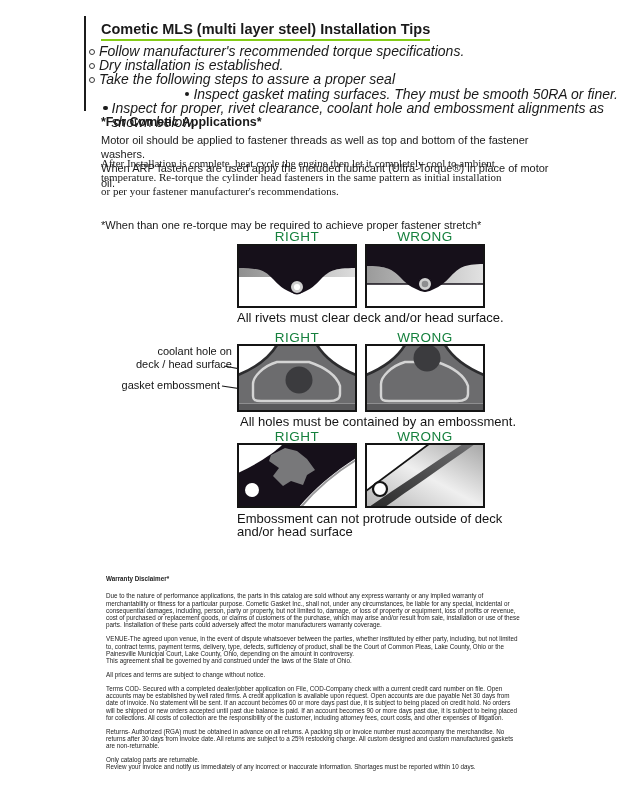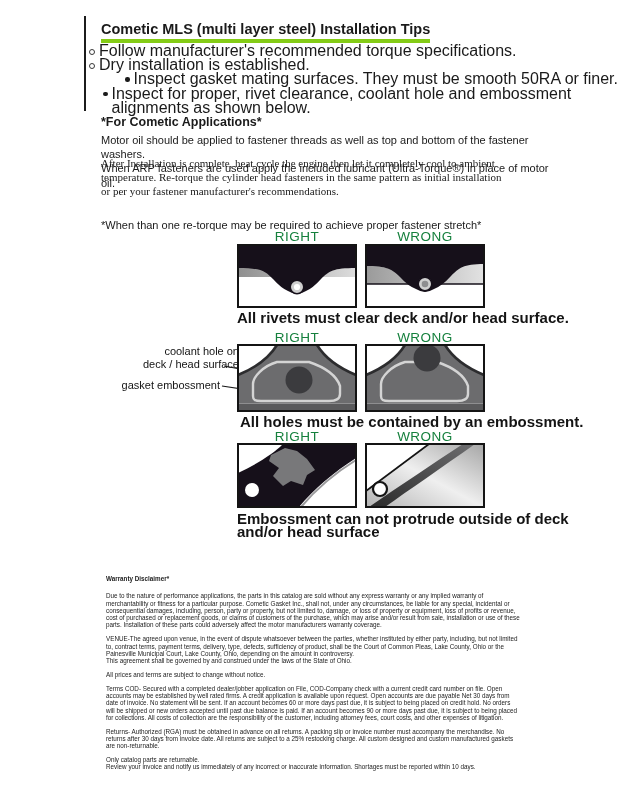--- a/index.html
+++ b/index.html
@@ -9,45 +9,45 @@
     font-family:"Liberation Sans", sans-serif;
     overflow:hidden;
   }
   .preline { white-space:pre-line; }
 
   .vrule { position:absolute; left:84px; top:16px; width:1.5px; height:95px; background:#1c1c1c; }
 
   .title {
     position:absolute; left:101px; top:21px;
     font-size:14.5px; font-weight:bold;
-    border-bottom:4px solid #84cc16; padding-bottom:2px;
-  }
-
-  .bullets { position:absolute; left:89px; top:44px; font-size:16px; }
+    border-bottom:2px solid #84cc16; padding-bottom:2px;
+  }
+
+  .bullets { position:absolute; left:89px; top:44px; font-size:14px;font-style:italic; }
   .brow { display:flex; align-items:flex-start; line-height:14.2px; }
   .brow .odot {
     width:4px; height:4px; border:1px solid #3a3a3a; border-radius:50%;
     margin:5px 4px 0 0; flex:0 0 auto;
   }
   .brow.sub { margin-left:14px;justify-content:flex-end; }
   .brow .fdot {
     width:4.5px; height:4.5px; background:#1a1a1a; border-radius:50%;
     margin:5px 4px 0 0; flex:0 0 auto;
   }
 
   .diesel-heading { position:absolute; left:101px; top:115px; font-size:12.5px; font-weight:bold; }
   .para { position:absolute; left:101px; width:462px; font-size:11px; line-height:14.2px; }
   .p1 { top:133px; } .p2 { top:156px;font-family:Liberation Serif, serif; } .p3 { top:218px; }
 
   .dlabel {
     position:absolute; width:120px; text-align:center;
     font-size:13.5px; color:#15803d; letter-spacing:0.5px;
   }
   .panel { position:absolute; display:block; }
-  .caption { position:absolute; font-size:15px; line-height:13px; color:#141414;font-weight:bold; }
+  .caption { position:absolute; font-size:13px; line-height:13px; color:#141414; }
 
   .side-label { position:absolute; text-align:right; font-size:11px; line-height:12.5px; color:#141414; }
   .leader-svg { position:absolute; left:216px; top:344px; }
 
   .legal { position:absolute; left:106px; top:575px; width:414px; font-size:6.3px; line-height:7.3px; color:#222; }
   .legal .lh { font-weight:bold; margin:0 0 10px 0; }
   .legal p { margin:0 0 6.5px 0; }
 
   .pagenum { position:absolute; left:386px; top:759px; font-size:14px; color:#1b1b1b;margin-top:38px; }
 </style>
@@ -58,20 +58,24 @@
 <div class="title">Cometic MLS (multi layer steel) Installation Tips</div>
 
 <div class="bullets">
   <div class="brow">
     <span class="odot"></span>
     <span>Follow manufacturer's recommended torque specifications.</span>
   </div>
   <div class="brow">
     <span class="odot"></span>
     <span>Dry installation is established.</span>
+  </div>
+  <div class="brow">
+    <span class="odot"></span>
+    <span>Take the following steps to assure a proper seal</span>
   </div>
   <div class="brow sub">
     <span class="fdot"></span>
     <span>Inspect gasket mating surfaces.  They must be smooth 50RA or finer.</span>
   </div>
   <div class="brow sub">
     <span class="fdot"></span>
     <span>Inspect for proper, rivet clearance, coolant hole and embossment alignments as shown below.</span>
   </div>
 </div>
@@ -118,21 +122,21 @@
   <circle cx="60" cy="40" r="6.8" fill="#d0d0d0" stroke="#16101a" stroke-width="1.6"></circle>
   <circle cx="60" cy="40" r="3.3" fill="#8e8e90"></circle>
   <rect x="1" y="1" width="118" height="62" fill="none" stroke="#141414" stroke-width="2"></rect>
 </svg>
 
 <div class="caption" style="left:237px; top:311px;">All rivets must clear deck and/or head surface.</div>
 
 <div class="dlabel" style="left:237px; top:330px;">RIGHT</div>
 <div class="dlabel" style="left:365px; top:330px;">WRONG</div>
 
-<div class="side-label preline" style="left:107px; top:345px; width:132px;">coolant hole on
+<div class="side-label preline" style="left:100px; top:345px; width:132px;">coolant hole on
 deck / head surface</div>
 <div class="side-label" style="left:100px; top:379px; width:120px;">gasket embossment</div>
 
 <svg class="leader-svg" width="130" height="60" viewBox="0 0 130 60">
   <line x1="8" y1="22" x2="83" y2="36" stroke="#1a1a1a" stroke-width="1.2"></line>
   <line x1="6" y1="42" x2="45" y2="48" stroke="#1a1a1a" stroke-width="1.2"></line>
 </svg>
 
 <svg class="panel" style="left:237px; top:344px;" width="120" height="68" viewBox="0 0 120 68">
   <rect x="0" y="0" width="120" height="68" fill="#6c6c6e"></rect>

